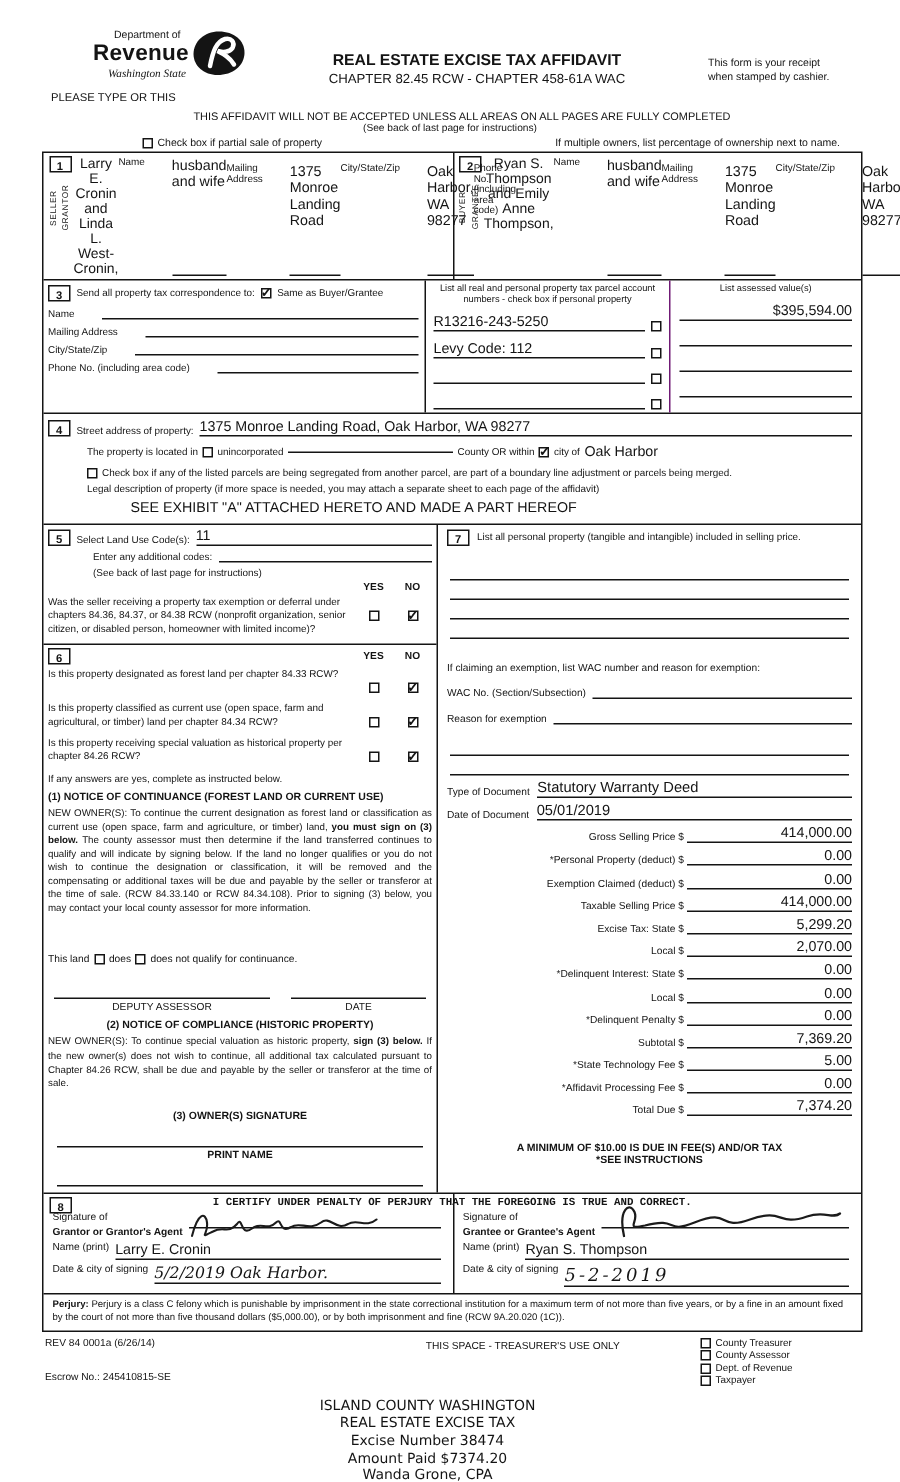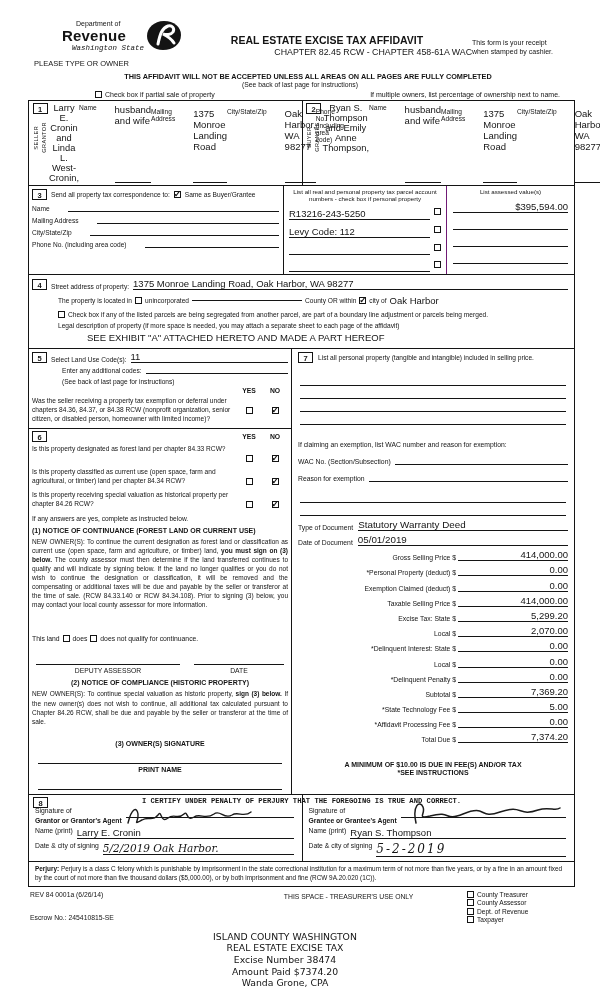--- a/index.html
+++ b/index.html
@@ -22,27 +22,27 @@
   .cb.checked::after { content:"✓"; position:absolute; left:-1px; top:-3px;
         font-size:9px; font-weight:bold; }
   .numbox { display:inline-block; border:1px solid #141414; width:15px; height:11px;
         line-height:11px; text-align:center; font-size:7.5px; font-weight:bold; flex:none; }
   .hand { font-family:"DejaVu Serif", serif; font-style:italic; font-size:10.5px; }
   
   .hdr { display:flex; padding:0 18px 0 62px; }
   .logo-row { display:flex; align-items:flex-start; gap:2px; }
   .dept { font-size:7px; padding-left:14px; }
   .revword { font-size:15px; font-weight:bold; letter-spacing:0.2px; }
-  .stateword { font-size:7.5px; font-style:italic; padding-left:10px; font-family:Liberation Mono, monospace; }
+  .stateword { font-size:7.5px; font-style:italic; padding-left:10px; font-family:Liberation Serif, serif; }
   .please { font-size:7.5px; margin-top:3px; margin-left:-28px; }
   .hdr-c { flex:1; text-align:center; padding-top:14px; }
   .title { font-size:10.5px; font-weight:bold; }
-  .subtitle { font-size:8.8px; margin-top:1px;text-align:right; }
+  .subtitle { font-size:8.8px; margin-top:1px; }
   .hdr-r { width:110px; font-size:7px; padding-top:18px; line-height:1.35; }
-  .notice-line { text-align:center; font-size:7.3px; font-weight:bold; margin-top:4px;margin-left:16px; }
+  .notice-line { text-align:center; font-size:7.3px; font-weight:normal; margin-top:4px;margin-left:16px; }
   .notice-sub { text-align:center; font-size:6.8px; }
   .partial-row { display:flex; font-size:7px; margin:3px 40px 2px 95px; justify-content:space-between; }
   .partial-left { display:flex; gap:3px; align-items:center; }
   
   .mainbox { margin:0 25px 0 28px; border:1px solid #141414; }
   
   .rowA { display:flex; border-bottom:1px solid #141414; }
   .party { width:50%; display:flex; padding:2px 6px 2px 2px; min-height:74px; }
   .party + .party { border-left:1px solid #141414; }
   .pstrip { width:18px; display:flex; flex-direction:column; align-items:center; flex:none; }
@@ -50,21 +50,21 @@
           font-size:5.6px; letter-spacing:0.4px; line-height:1.5; text-align:center; }
   .pfields { flex:1; display:flex; flex-direction:row; }
   .pname1 { font-size:9.3px; text-align:center; }
   .frow { display:flex; gap:18px; margin-top:5px; }
   
   .rowB { display:flex; border-bottom:1px solid #141414; }
   .colB1 { width:254px; padding:3px 4px 3px 3px; }
   .colB2 { width:163px; border-left:1px solid #141414; padding:2px 5px; }
   .colB3 { flex:1; border-left:1px solid #701a75; padding:2px 6px; }
   .s3head { display:flex; align-items:center; gap:4px; }
-  .prow { display:flex; align-items:flex-start; gap:4px; margin-top:6px; }
+  .prow { display:flex; align-items:flex-end; gap:4px; margin-top:6px; }
   .pval { flex:1; font-size:9.5px; min-height:11px; }
   .arow { margin-top:6px; min-height:11px; font-size:9.5px; text-align:right; }
   
   .rowC { border-bottom:1px solid #141414; padding:3px 6px 2px 3px; }
   .s4line { display:flex; align-items:flex-end; gap:4px; }
   .locline { display:flex; align-items:center; gap:3px; margin:5px 0 0 26px; font-size:6.6px; }
   .segline { display:flex; align-items:center; gap:3px; margin:5px 0 0 26px; font-size:6.6px; }
   .legal { margin:4px 0 0 26px; font-size:6.6px; }
   .exhibit { margin:3px 0 3px 55px; font-size:9.5px; }
   
@@ -136,21 +136,21 @@
           <div class="revword">Revenue</div>
           <div class="stateword">Washington State</div>
         </div>
         <span>
           <svg width="36" height="32" viewBox="0 0 36 32">
             <path d="M18 1 C28 1 35 7 35 15 C35 24 27 30 17 30 C8 30 1 24 1 16 C1 8 8 1 18 1 Z" fill="#141414"></path>
             <path d="M12 24 C14 14 16 8 22 6 C26 5 29 8 27 12 C25 15 20 15 17 14 C21 16 25 18 28 23" fill="none" stroke="#fff" stroke-width="3" stroke-linecap="round"></path>
           </svg>
         </span>
       </div>
-      <div class="please">PLEASE TYPE OR OWNER</div>
+      <div class="please">PLEASE TYPE OR THIS</div>
     </div>
     <div class="hdr-c">
       <div class="title">REAL ESTATE EXCISE TAX AFFIDAVIT</div>
       <div class="subtitle">CHAPTER 82.45 RCW - CHAPTER 458-61A WAC</div>
     </div>
     <div class="hdr-r">
       <div>This form is your receipt</div>
       <div>when stamped by cashier.</div>
     </div>
   </div>

